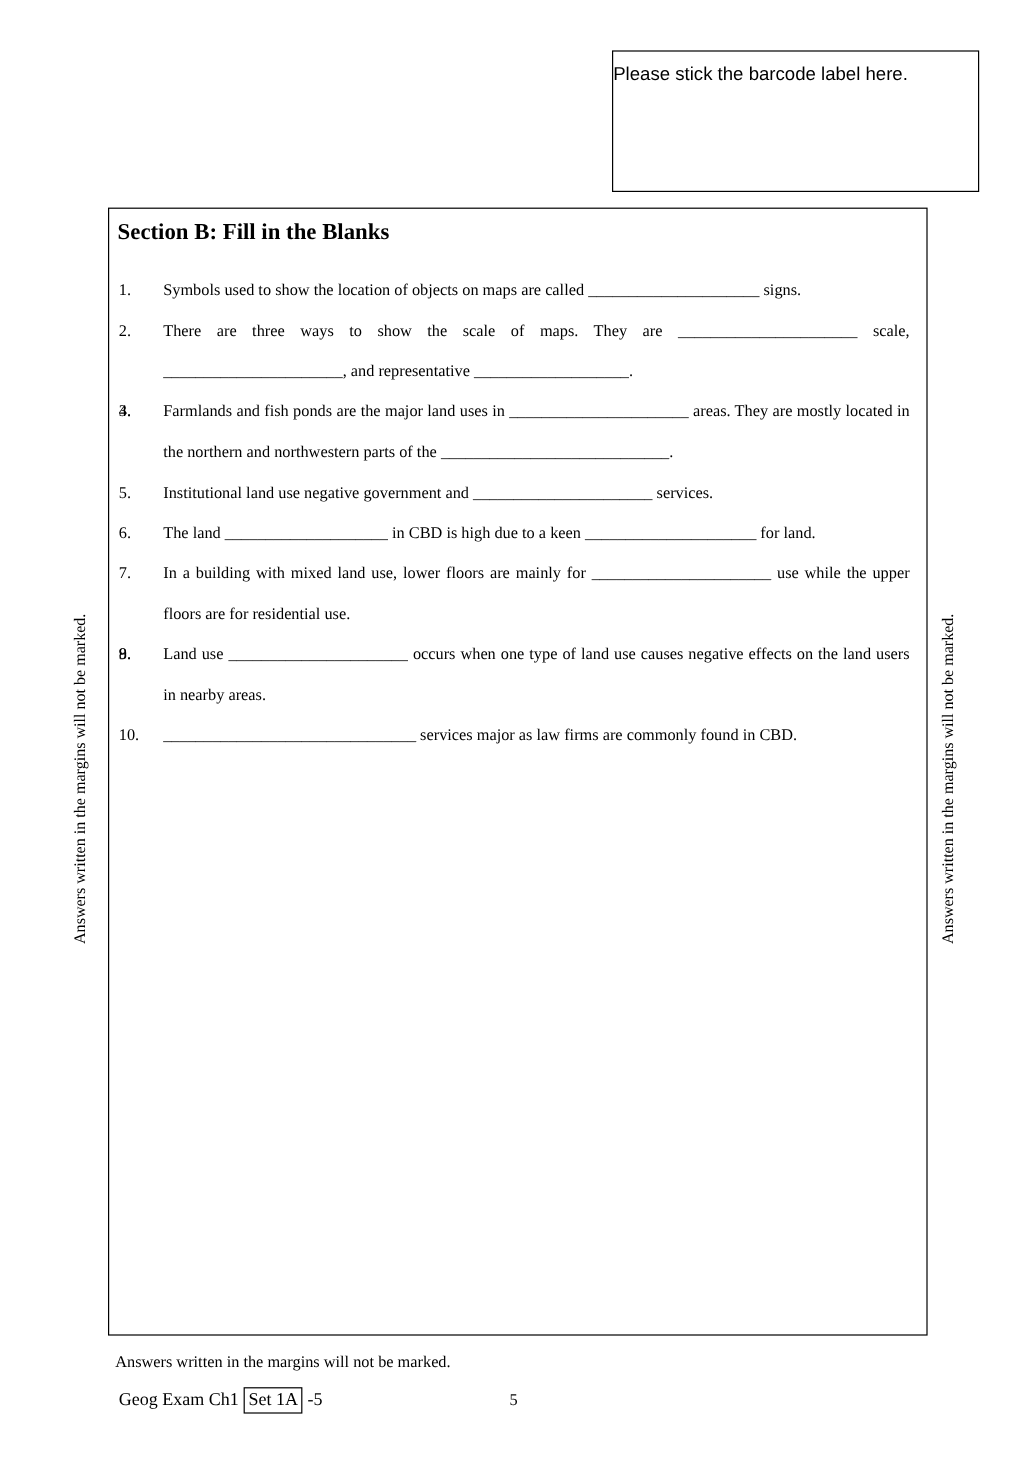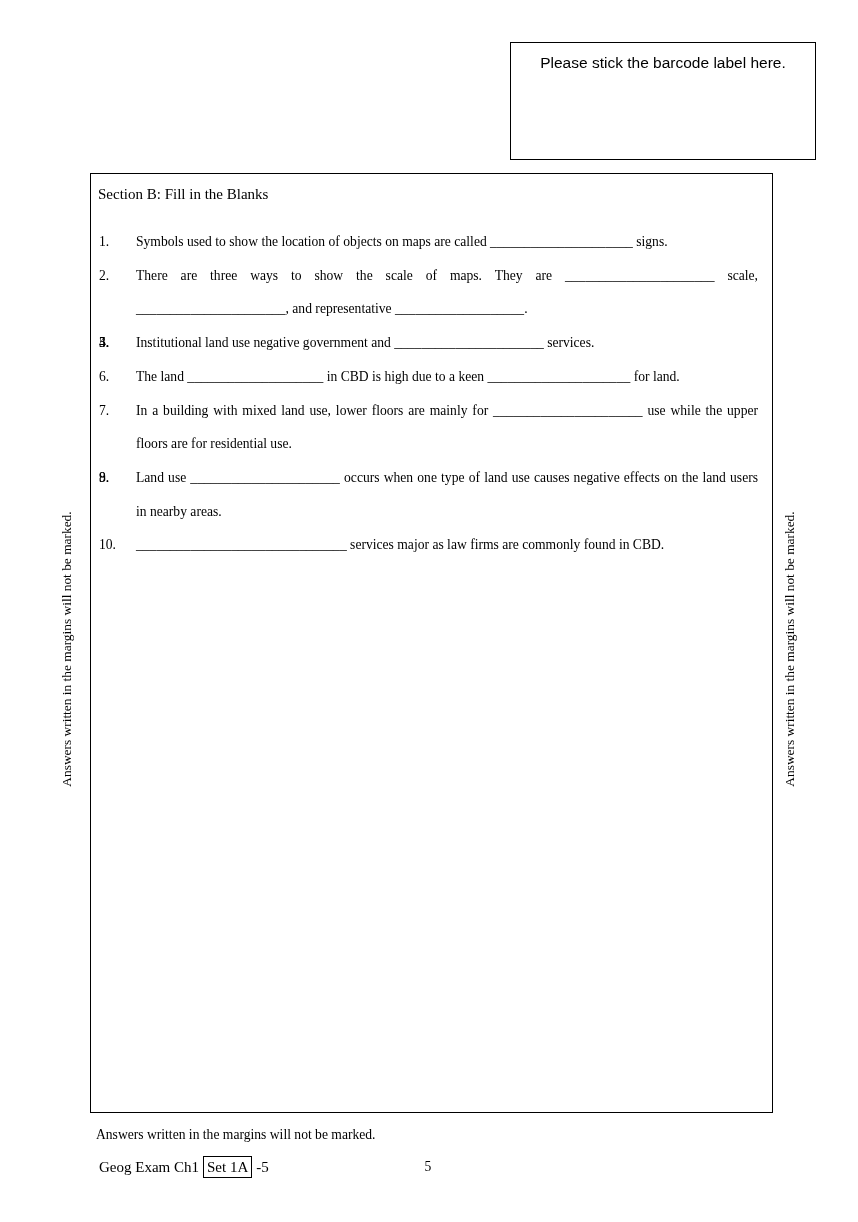--- a/index.html
+++ b/index.html
@@ -16,40 +16,39 @@
     color: #000000;
   }
   .barcode-box {
     position: absolute;
     left: 510px;
     top: 42px;
     width: 306px;
     height: 118px;
     border: 1.5px solid #000;
     box-sizing: border-box;
-    text-align: center;
     padding-top: 11px;
     font-family: "Liberation Sans", sans-serif;
     font-size: 15.5px;
     line-height: 18px;
   }
   .main-box {
     position: absolute;
     left: 90px;
     top: 173px;
     width: 683px;
     height: 940px;
     border: 1.5px solid #000;
     box-sizing: border-box;
     padding-top: 11px;
   }
   .section-title {
     margin: 0 0 0 7px;
-    font-weight: normal;
-    font-size: 15px;
+    font-weight: bold;
+    font-size: 19px;
     line-height: 18px;
   }
   .questions {
     margin-top: 22px;
   }
   .q-row {
     position: relative;
     padding-left: 45px;
     width: 622px;
     font-size: 13.6px;
@@ -122,20 +121,21 @@
     </div>
     <div class="q-row">
       <span class="q-num">2.</span>
       <span>There are three ways to show the scale of maps. They are ______________________ scale, ______________________, and representative ___________________.</span>
     </div>
     <div class="q-row">
       <span class="q-num">3.</span>
     </div>
     <div class="q-row">
       <span class="q-num">4.</span>
+      <span>Farmlands and fish ponds are the major land uses in ______________________ areas. They are mostly located in the northern and northwestern parts of the ____________________________.</span>
     </div>
     <div class="q-row">
       <span class="q-num">5.</span>
       <span>Institutional land use negative government and ______________________ services.</span>
     </div>
     <div class="q-row">
       <span class="q-num">6.</span>
       <span>The land ____________________ in CBD is high due to a keen _____________________ for land.</span>
     </div>
     <div class="q-row">

